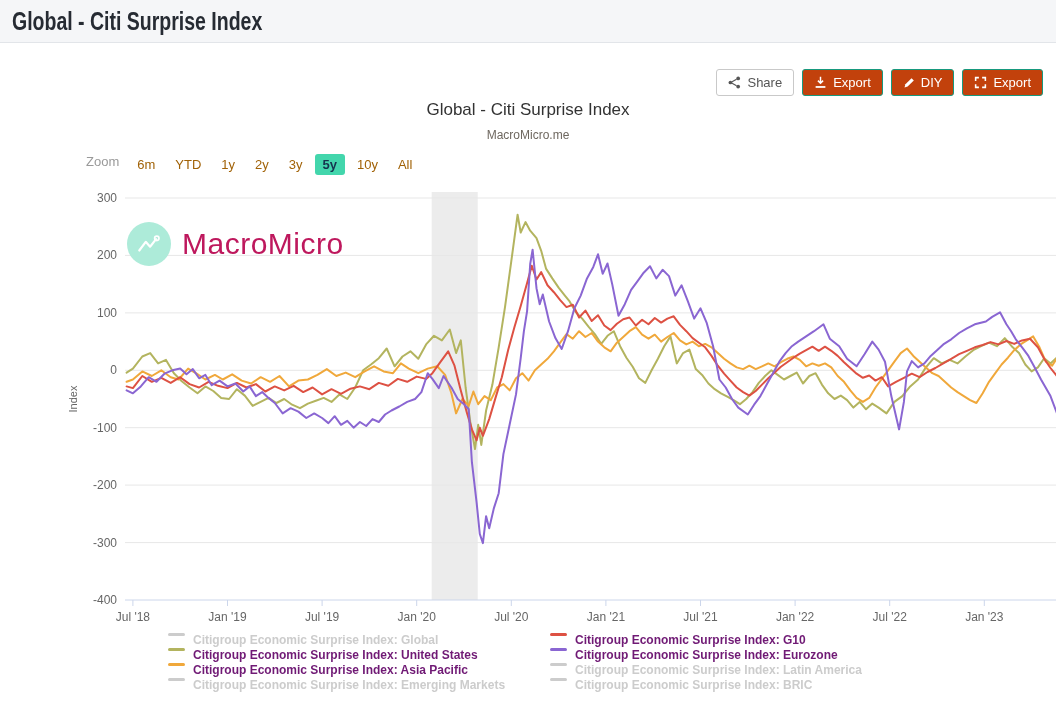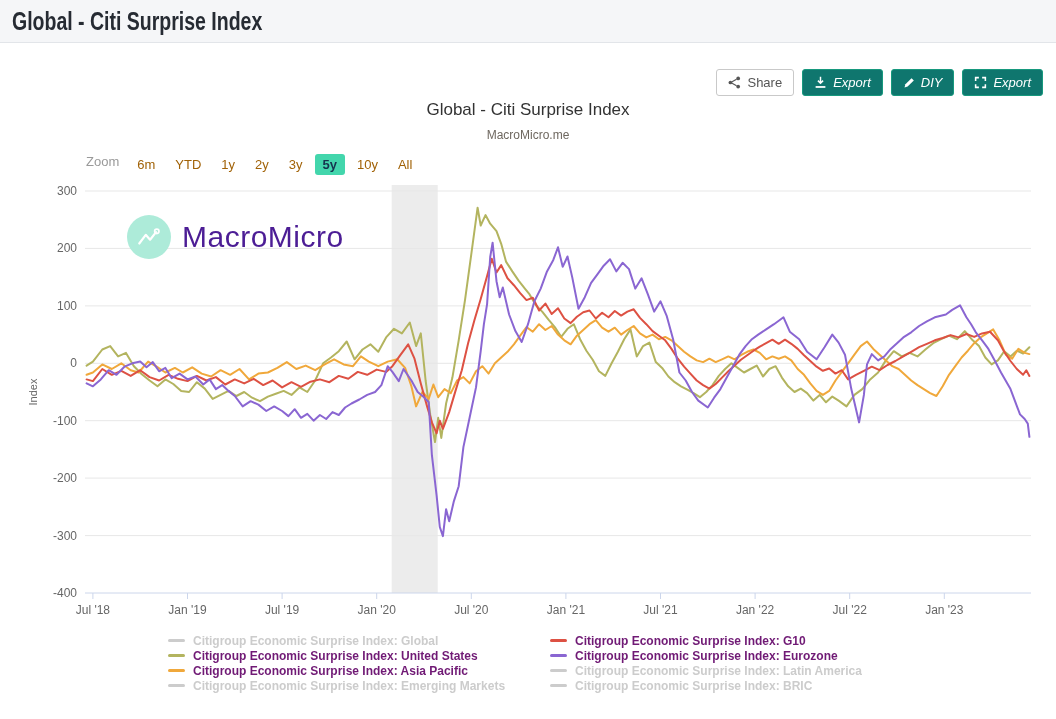--- a/index.html
+++ b/index.html
@@ -20,49 +20,49 @@
 
   
   .toolbar { position:absolute; top:26px; right:13px; display:flex; gap:8px; z-index:5; }
   .btn {
     display:inline-flex; align-items:center; gap:6px; height:27px; padding:0 11px;
     border-radius:3px; font-size:13px; cursor:pointer; border:1px solid transparent;
     line-height:1;
   }
   .btn svg { display:block; }
   .btn-share { background:#fff; border-color:#c9c9c9; color:#555; }
-  .btn-teal  { background:#0f766e; border-color:#17997e; color:#fff;font-style:italic; }
+  .btn-teal  { background:#c2410c; border-color:#17997e; color:#fff; }
 
   
   .c-title { position:absolute; top:57px; left:0; right:0; text-align:center;
              font-size:17px; color:#333; }
   .c-sub   { position:absolute; top:85px; left:0; right:0; text-align:center;
              font-size:12px; color:#6e675f; cursor:pointer; }
 
   
   .zoom-row { position:absolute; top:111px; left:86px; display:flex; align-items:flex-start;
               gap:4px; font-size:13px; z-index:4; }
   .zoom-label { color:#999; margin-right:6px; }
   .zoom-btn { padding:3px 8px; border-radius:3px; color:#a16207; cursor:pointer; }
   .zoom-btn.active { background:#43d6ac; color:#16344f; font-weight:700; }
 
   
-  .chart-wrap { position:absolute; top:101px; left:0; width:840px; height:480px; }
+  .chart-wrap { position:absolute; top:108px; left:0; width:840px; height:480px;padding-left:40px; }
   .chart-wrap svg { display:block; }
   .watermark { position:absolute; left:127px; top:71px; display:flex; align-items:center;
                gap:11px; pointer-events:none; }
   .wm-circle { width:44px; height:44px; border-radius:50%; background:#adebd9;
                display:flex; align-items:center; justify-content:center; }
-  .wm-text { font-size:30px; color:#4c1d95; letter-spacing:.5px; }
+  .wm-text { font-size:30px; color:#be185d; letter-spacing:.5px; }
 
   
   .legend { position:absolute; top:590px; left:0; right:0;
             display:grid; grid-template-columns:382px 382px; justify-content:center;
             row-gap:0; }
-  .legend-item { display:flex; align-items:center; gap:8px; height:15px;
+  .legend-item { display:flex; align-items:flex-start; gap:8px; height:15px;
                  padding-left:22px; cursor:pointer; }
   .dash { width:17px; height:3px; border-radius:2px; flex:0 0 17px; }
   .l-label { font-size:12px; font-weight:700; color:#701a75; white-space:nowrap; }
   .l-label.off { color:#ccc; }
 </style>
 </head>
 <body>
 
 <header class="page-header">
   <h1>Global - Citi Surprise Index</h1>

